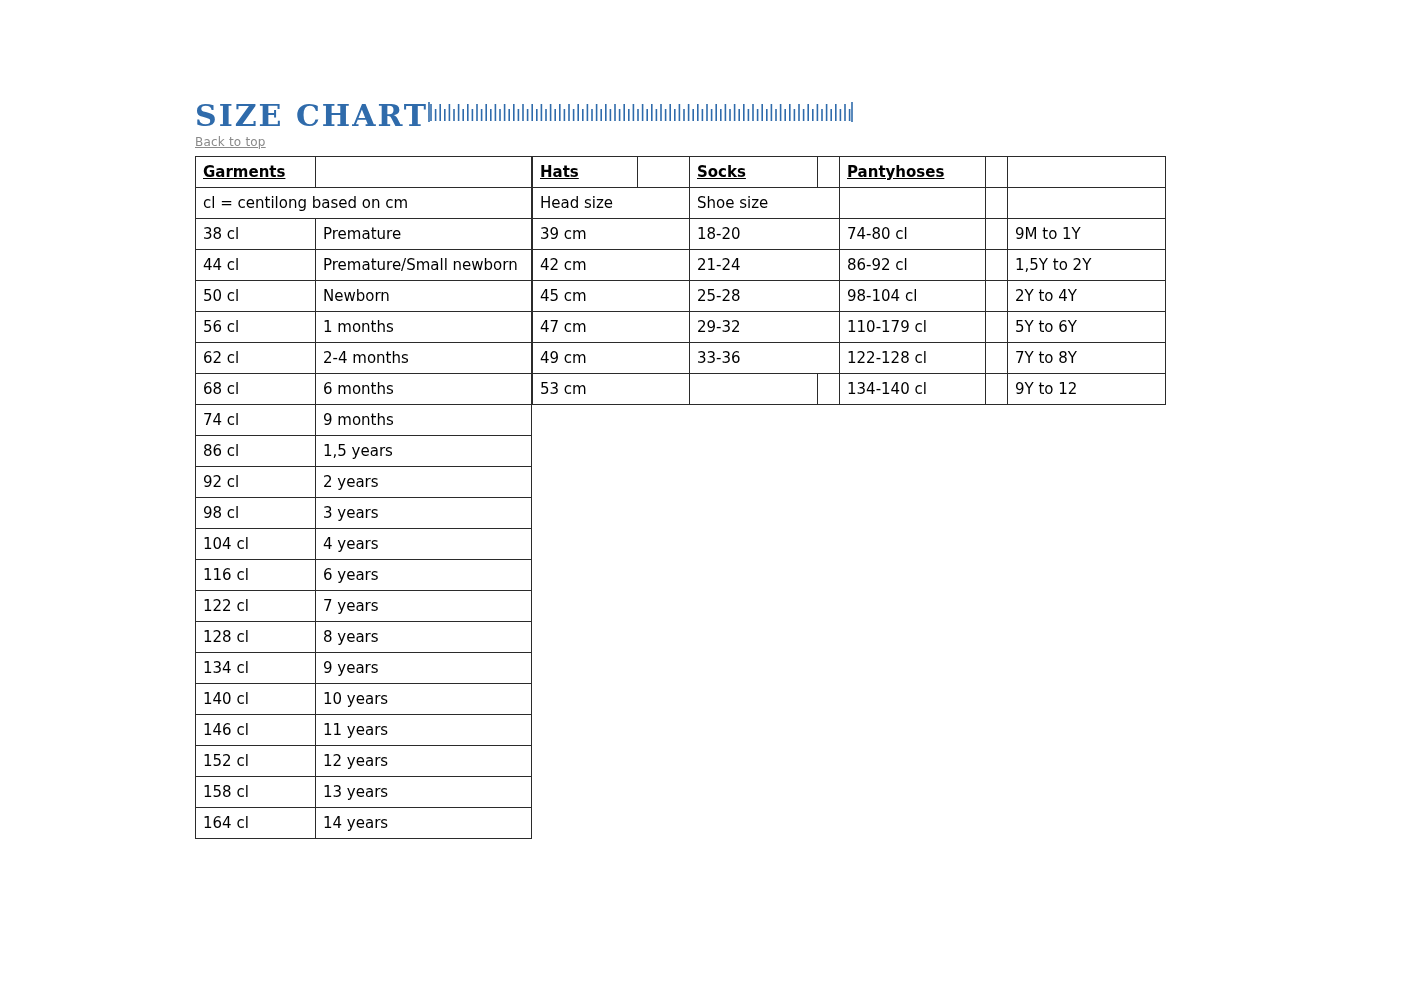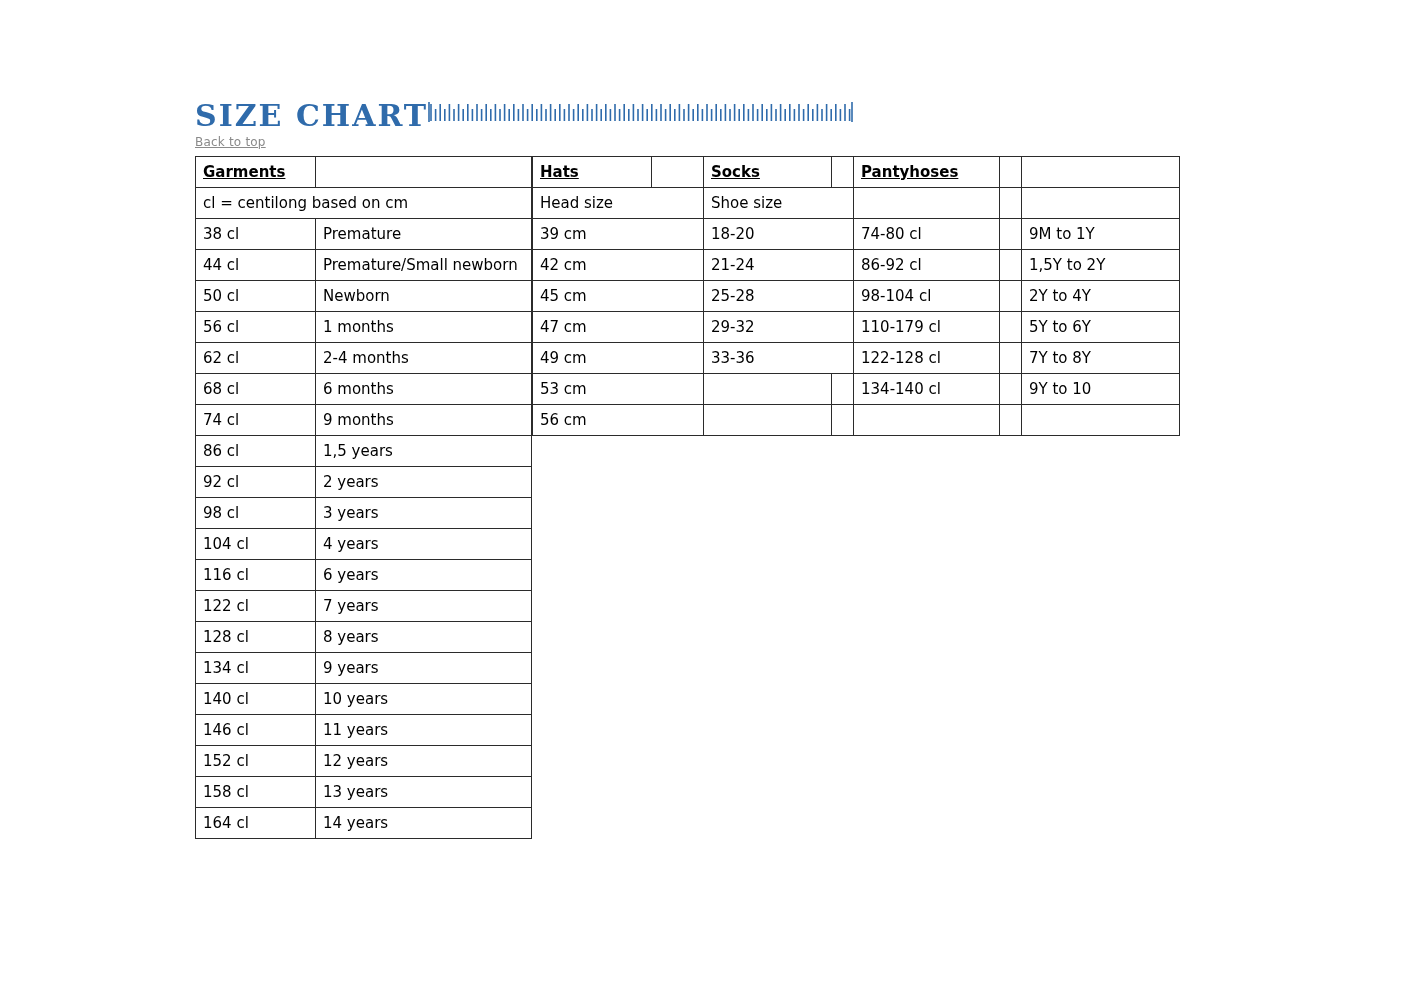--- a/index.html
+++ b/index.html
@@ -73,21 +73,21 @@
   .hdr {
     font-weight: bold;
     text-decoration: underline;
   }
   
   .t-garments { width: 336px; }
   .t-garments .c1 { width: 120px; }
   .t-garments .c2 { width: 216px; }
 
   
-  .t-right .h1 { width: 119px; }
+  .t-right .h1 { width: 105px; }
   .t-right .h2 { width: 52px; }
   .t-right .s1 { width: 128px; }
   .t-right .s2 { width: 22px; }
   .t-right .p1 { width: 146px; }
   .t-right .p2 { width: 22px; }
   .t-right .a1 { width: 158px; }
 </style>
 </head>
 <body>
 
@@ -348,27 +348,19 @@
           <td>122-128 cl</td>
           <td class="blank"></td>
           <td>7Y to 8Y</td>
         </tr>
         <tr>
           <td colspan="2">53 cm</td>
           <td class="blank"></td>
           <td class="blank"></td>
           <td>134-140 cl</td>
           <td class="blank"></td>
-          <td>9Y to 10</td>
-        </tr>
-        <tr>
-          <td colspan="2">56 cm</td>
-          <td class="blank"></td>
-          <td class="blank"></td>
-          <td class="blank"></td>
-          <td class="blank"></td>
-          <td class="blank"></td>
+          <td>9Y to 12</td>
         </tr>
       </tbody>
     </table>
 
   </div>
 </div>
 
 </body></html>

